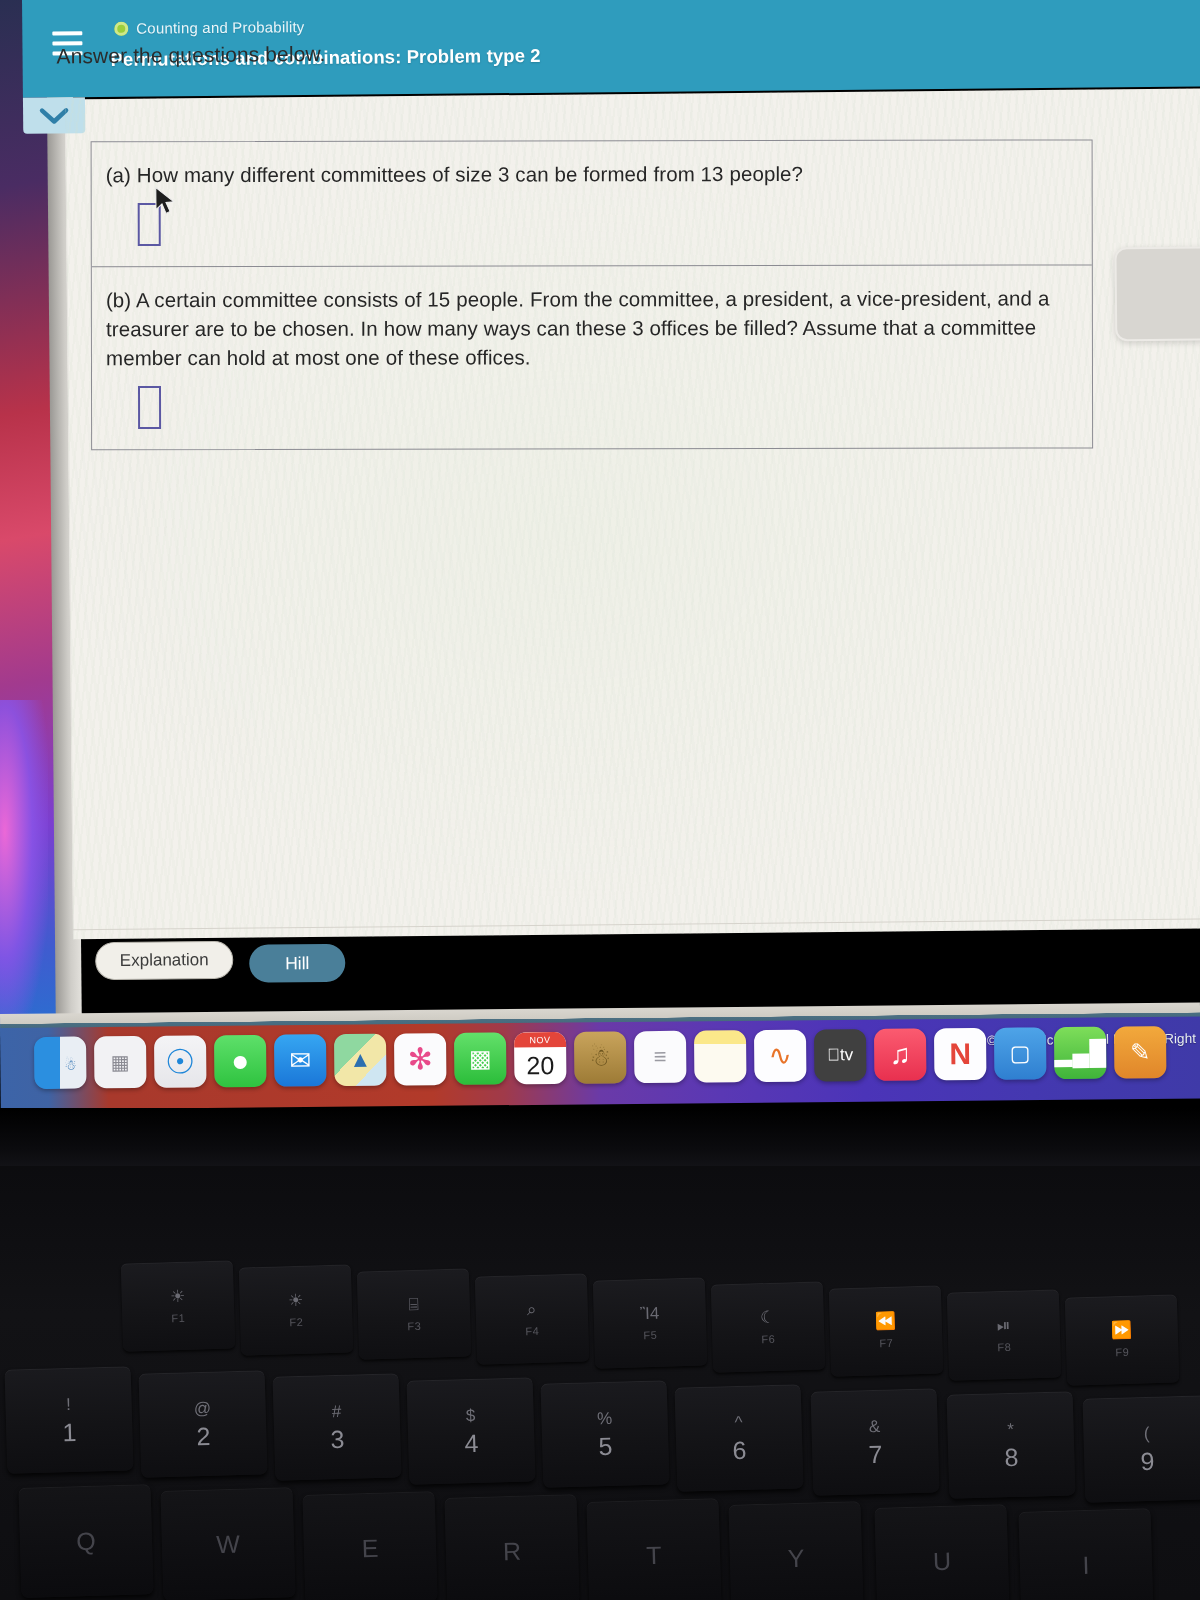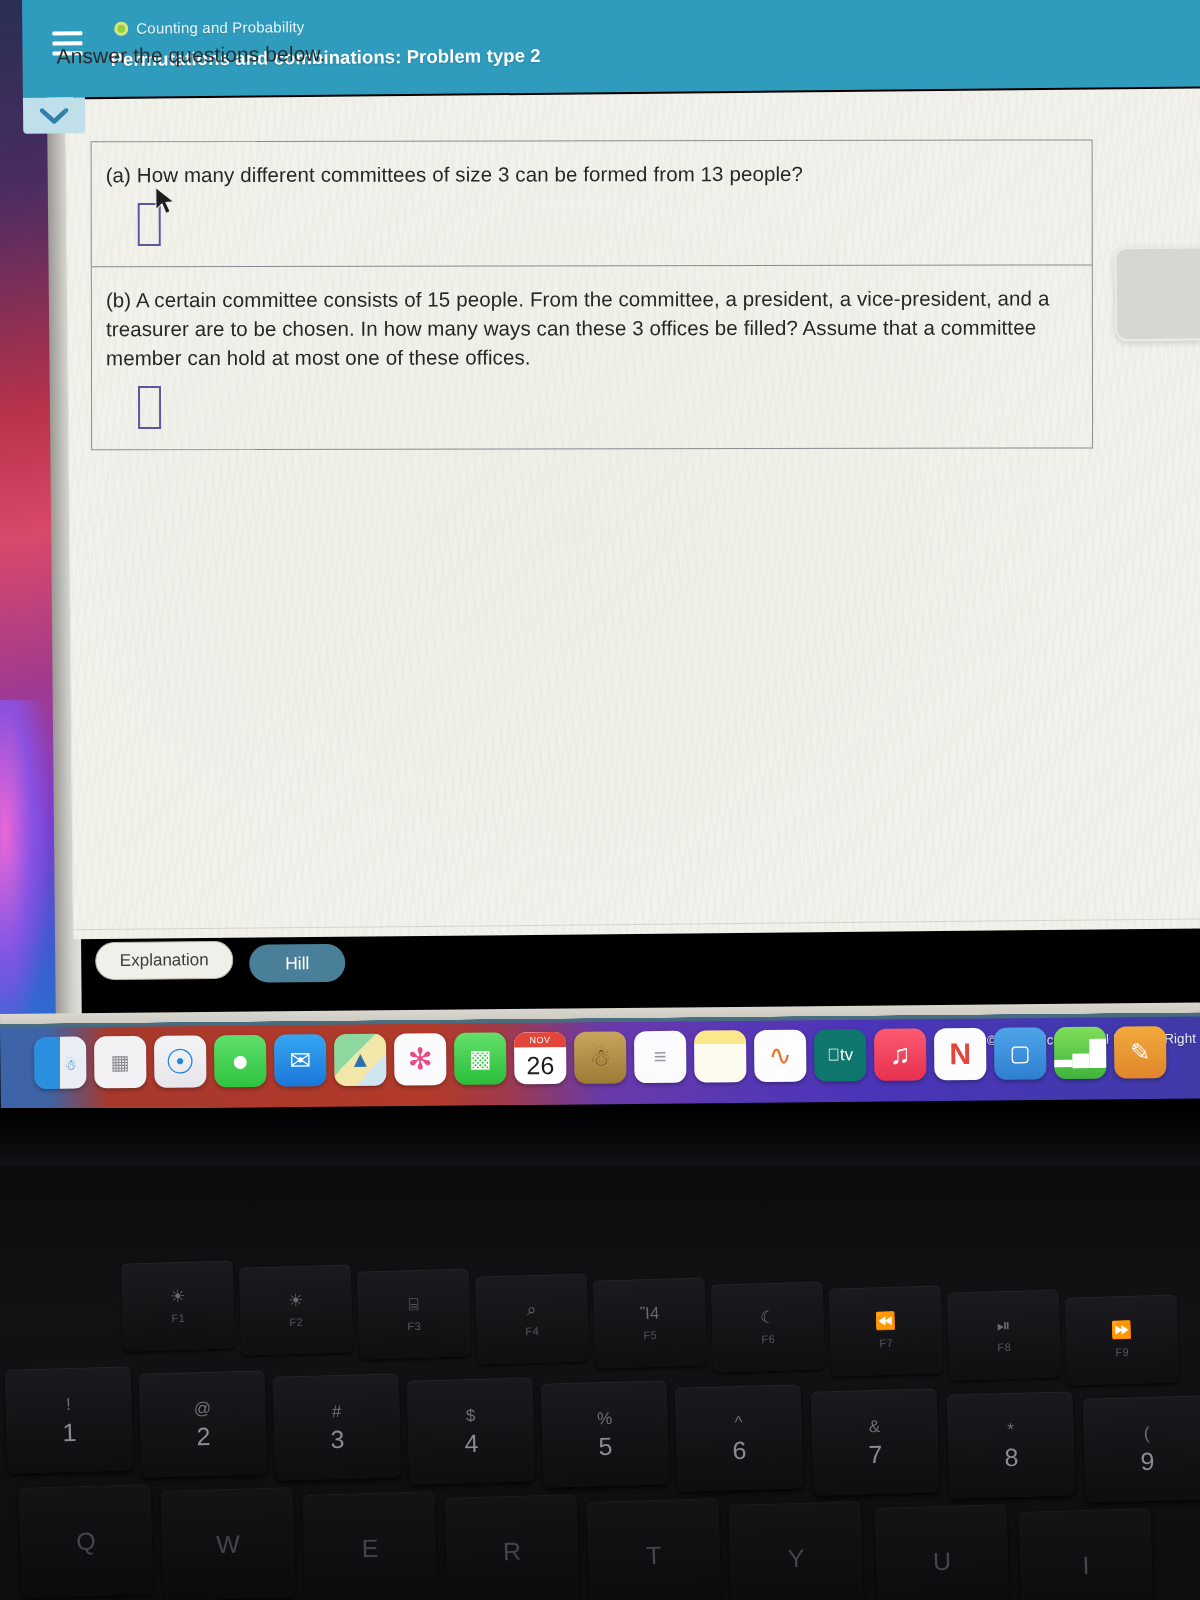--- a/index.html
+++ b/index.html
@@ -225,21 +225,21 @@
   .di-messages{background:linear-gradient(180deg,#5ee06a,#2fc340);}
   .di-mail{background:linear-gradient(180deg,#36a6f2,#1a77d8);}
   .di-maps{background:linear-gradient(135deg,#8fd8a0 0 40%,#f2e7a8 40% 70%,#cfe6f2 70%);}
   .di-photos{background:#fbfbfd;}
   .di-facetime{background:linear-gradient(180deg,#63e06a,#2bbd3a);}
   .di-calendar{background:#ffffff;}
   .di-contacts{background:linear-gradient(180deg,#c9a45c,#9d7b36);}
   .di-reminders{background:#fbfbfd;}
   .di-notes{background:linear-gradient(180deg,#fbe88a 0 26%,#fdfaf0 26%);}
   .di-freeform{background:#fdfdff;}
-  .di-tv{background:#0f766e;text-align:center;}
+  .di-tv{background:#404040;text-align:center;}
   .di-music{background:linear-gradient(180deg,#fb5b70,#e8304f);}
   .di-news{background:#fdfdff;}
   .di-keynote{background:linear-gradient(180deg,#4ea4e8,#2f7fd0);}
   .di-numbers{background:linear-gradient(180deg,#7ede5a,#3fb43a);}
   .di-pages{background:linear-gradient(180deg,#f2a93c,#e0862a);}
 </style>
 </head>
 <body>
 
 <div id="desktop-wallpaper"></div>
@@ -321,21 +321,21 @@
       <span style="color:#2b6fb0;font-size:22px;line-height:1;">▲</span>
     </div>
     <div class="dock-icon di-photos" title="Photos">
       <span style="color:#e84a8a;font-size:30px;line-height:1;">✻</span>
     </div>
     <div class="dock-icon di-facetime" title="FaceTime">
       <span style="color:#fff;font-size:24px;line-height:1;">▩</span>
     </div>
     <div class="dock-icon di-calendar" title="Calendar">
       <div style="position:absolute;left:0;top:0;right:0;height:15px;background:#e4453a;color:#fff;font-size:9px;display:flex;align-items:center;justify-content:center;letter-spacing:.5px;">NOV</div>
-      <div style="position:absolute;left:0;top:15px;right:0;bottom:0;color:#1b1b1b;font-size:25px;display:flex;align-items:center;justify-content:center;">26</div>
+      <div style="position:absolute;left:0;top:15px;right:0;bottom:0;color:#1b1b1b;font-size:25px;display:flex;align-items:center;justify-content:center;">20</div>
     </div>
     <div class="dock-icon di-contacts" title="Contacts">
       <span style="color:#6d551f;font-size:24px;line-height:1;">☃</span>
     </div>
     <div class="dock-icon di-reminders" title="Reminders">
       <span style="color:#9a9aa2;font-size:22px;line-height:1;">≡</span>
     </div>
     <div class="dock-icon di-notes" title="Notes">
       <span style="color:#b0a густ;"></span>
     </div>

